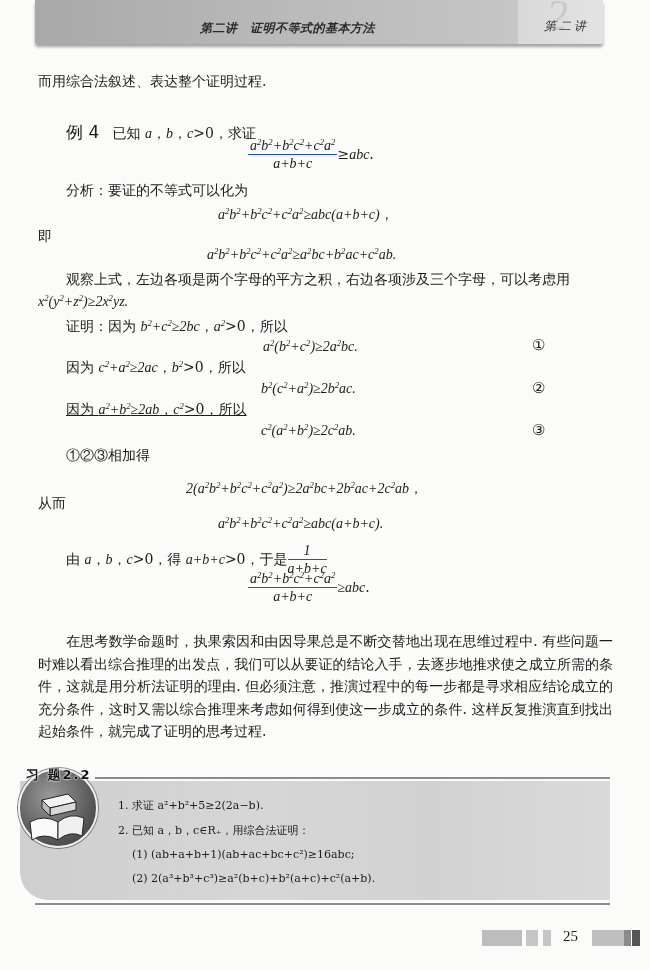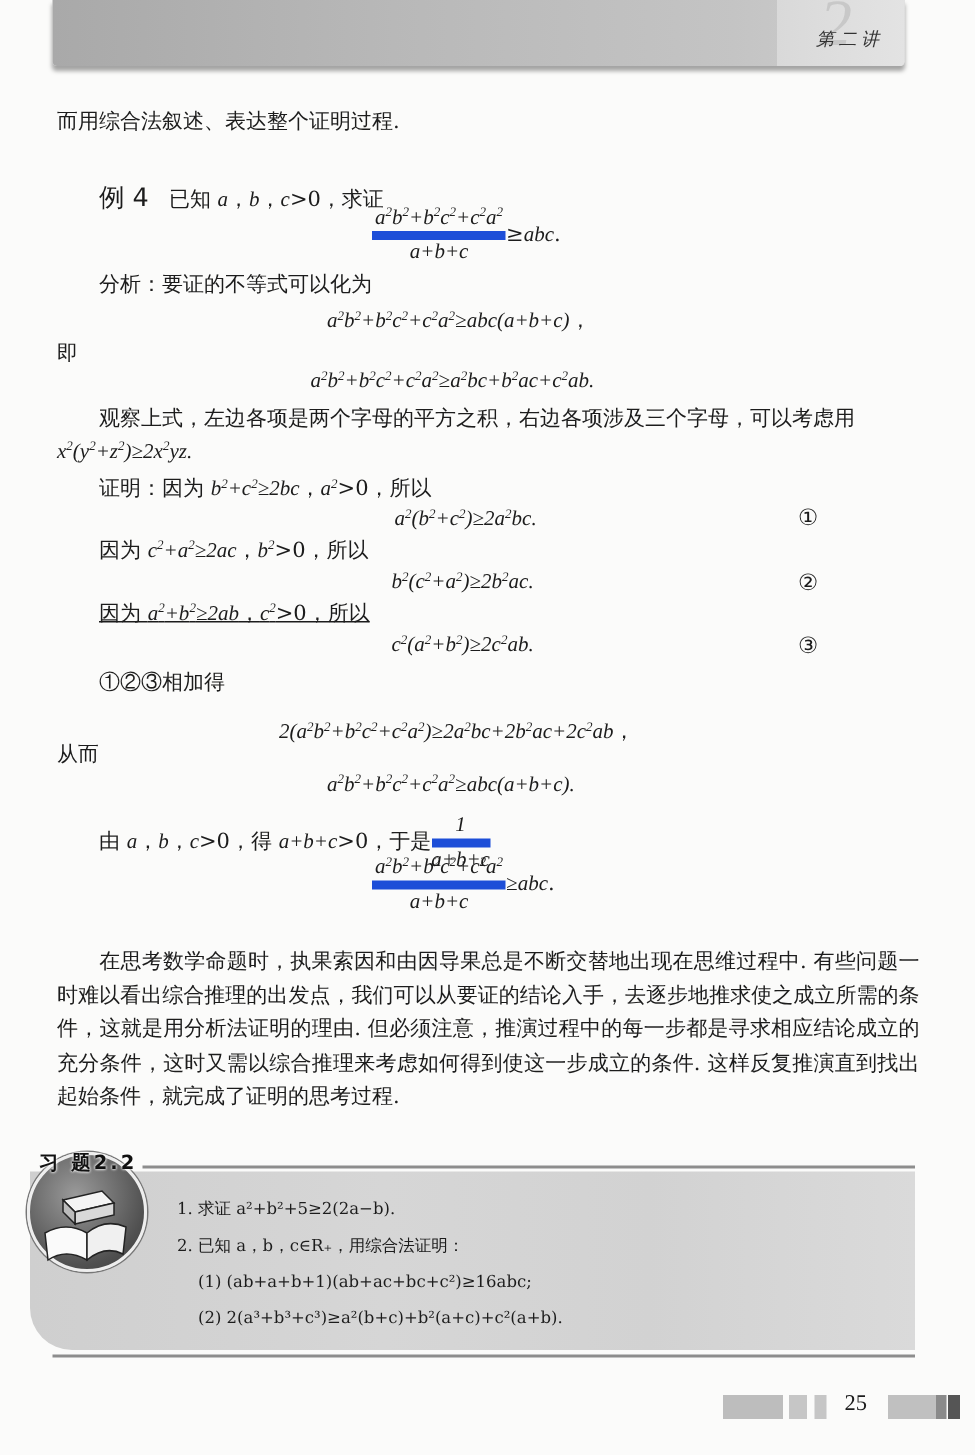--- a/index.html
+++ b/index.html
@@ -36,21 +36,21 @@
     color: #c8c8c8; font-family: "Liberation Serif", serif;
   }
   .header-tab-label {
     position: absolute; left: 26px; top: 18px; font-size: 12px; color: #333;
     font-family: "DejaVu Serif", serif; letter-spacing: 3px; font-style: italic;
   }
 
   .line { position: absolute; font-size: 14px; white-space: nowrap; line-height: 18px; }
   .center { position: absolute; font-size: 14px; white-space: nowrap; line-height: 18px; }
   .frac { display: inline-block; vertical-align: middle; text-align: center; }
-  .frac .num { display: block; border-bottom: 6px solid #1d4ed8; padding: 0 2px; line-height: 17px; font-style: italic; }
+  .frac .num { display: block; border-bottom: 1px solid #1d4ed8; padding: 0 2px; line-height: 17px; font-style: italic; }
   .frac .den { display: block; line-height: 17px; }
   .circ { position: absolute; font-size: 15px; }
 
   .para { position: absolute; left: 38px; width: 575px; font-size: 14px; line-height: 22.5px; text-align: justify; }
   .para .indent { display: inline-block; width: 28px; }
 
   
   .ex-topline { position: absolute; left: 95px; top: 777px; width: 515px; height: 2px; background: #8d8d8d; }
   .ex-bottomline { position: absolute; left: 35px; top: 903px; width: 575px; height: 2px; background: #8d8d8d; }
   .ex-box {
@@ -70,20 +70,21 @@
   }
   .ex-item { position: absolute; font-size: 11px; white-space: nowrap; font-family: "DejaVu Serif", serif; }
 
   .pagenum-bar { position: absolute; top: 930px; height: 16px; }
   .pagenum { position: absolute; left: 563px; top: 928px; font-size: 15px; font-family: "Liberation Serif", serif; }
 </style>
 </head>
 <body>
 
 <div class="header">
+  <span class="header-title">第二讲　证明不等式的基本方法</span>
   <div class="header-tab">
     <span class="header-tab-num">2</span>
     <span class="header-tab-label">第二讲</span>
   </div>
 </div>
 
 <div class="line" style="left:38px; top:72px;">而用综合法叙述、表达整个证明过程.</div>
 
 <div class="line" style="left:66px; top:123px;">
   <span style="font-family:'DejaVu Sans',sans-serif;font-size:17px;">例 4</span>&nbsp;&nbsp;

